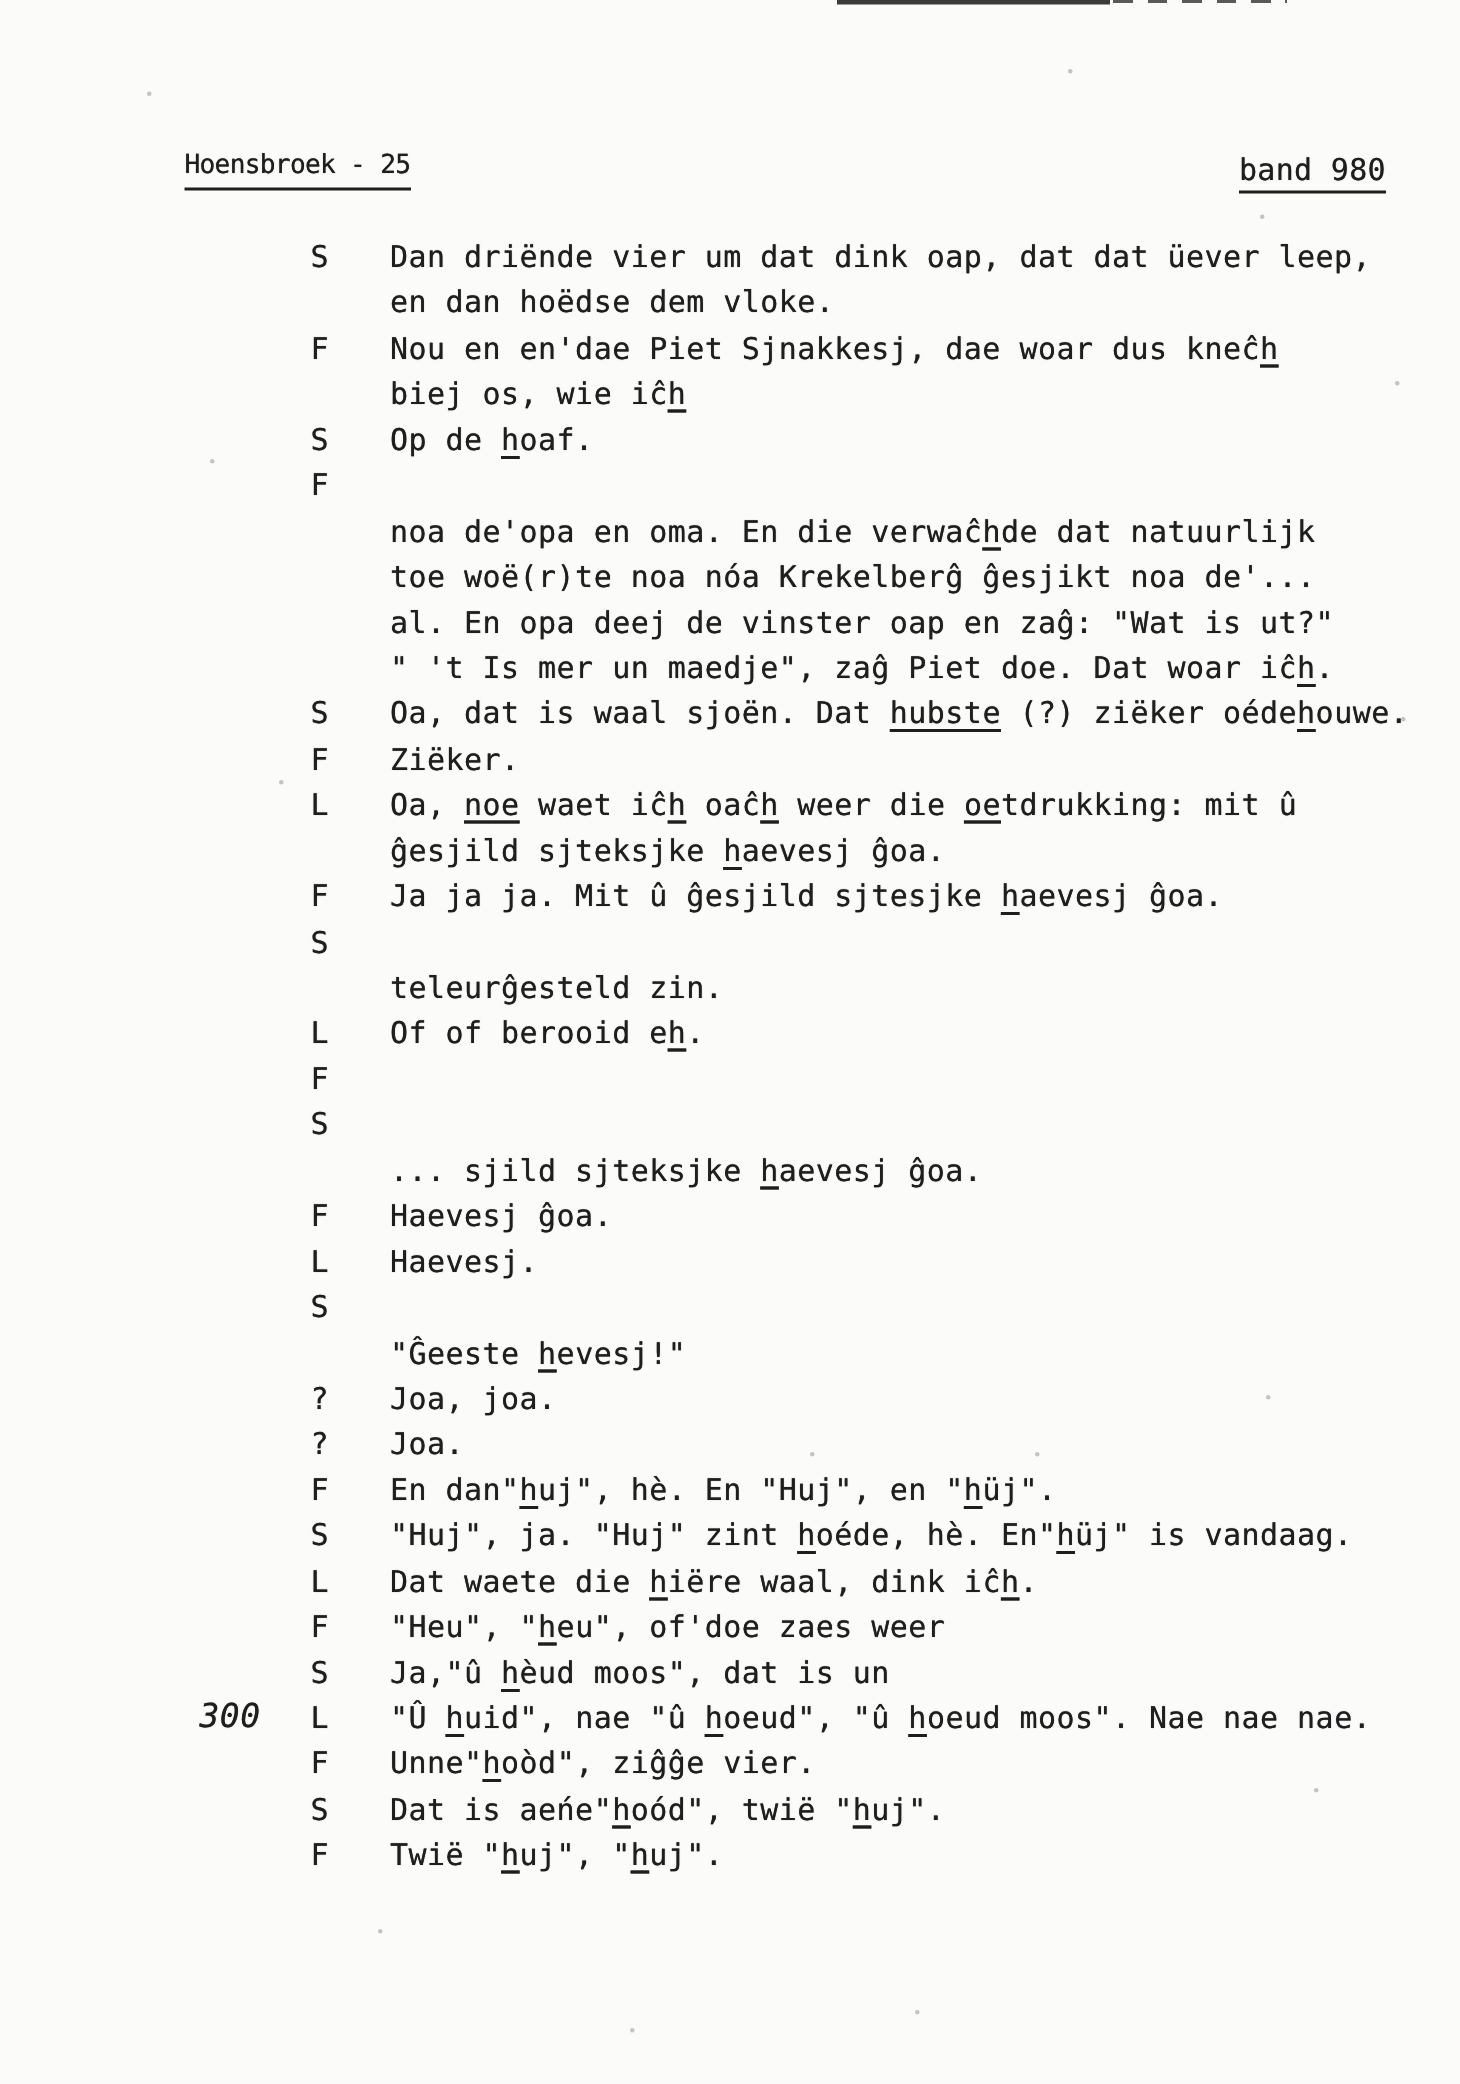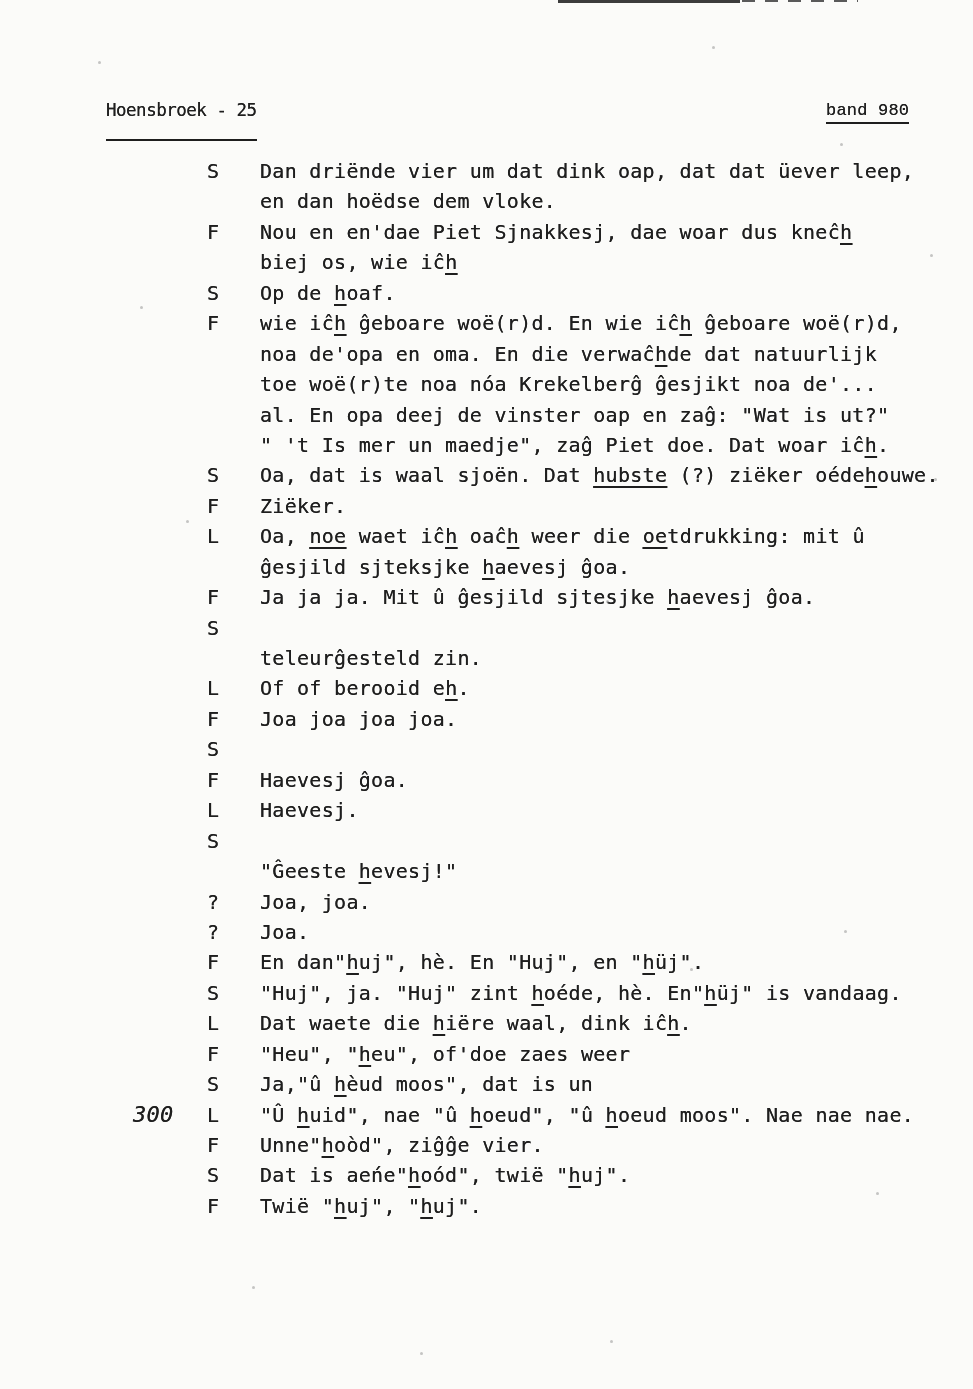--- a/index.html
+++ b/index.html
@@ -7,31 +7,30 @@
     width:973px;height:1389px;
     background:#fbfbf9;
     font-family:"DejaVu Sans Mono","Liberation Mono",monospace;
     color:#1e1e1e;
     position:relative;
     overflow:hidden;
   }
   .page{position:absolute;inset:0;}
   .ink{text-shadow:0 0 0.5px rgba(25,25,25,.85);}
   .header-left{
-    position:absolute;left:106px;top:100px;
+    position:absolute;left:123px;top:100px;
     font-size:17.5px;letter-spacing:-0.5px;
-    border-bottom:2px solid #1e1e1e;padding-bottom:19px;
+    border-bottom:2px solid #1e1e1e;padding-bottom:5px;
     white-space:pre;
   }
   .header-right{
     position:absolute;left:826px;top:101px;
-    font-size:17px;letter-spacing:0.2px;
+    font-size:20px;letter-spacing:0.2px;
     border-bottom:2px solid #1e1e1e;padding-bottom:2px;
     white-space:pre;
-    font-family:Liberation Mono, monospace;
   }
   .transcript{position:absolute;left:0;top:156px;width:973px;}
   .line{
     position:relative;height:30.45px;line-height:30.45px;
     font-size:20px;letter-spacing:0.3px;white-space:pre;
   }
   .sp{position:absolute;left:207px;}
   .mnum{position:absolute;left:133px;font-size:22px;font-style:italic;}
   .txt{position:absolute;left:260px;}
   .u{text-decoration:underline;text-underline-offset:3.5px;text-decoration-thickness:1.5px;}
@@ -52,35 +51,36 @@
   <div class="header-left ink">Hoensbroek - 25</div>
 
   <div class="header-right ink">band 980</div>
 
   <div class="transcript ink">
       <div class="line"><span class="sp">S</span><span class="txt"><span>Dan driënde vier um dat dink oap, dat dat üever leep,</span></span></div>
       <div class="line"><span class="txt"><span>en dan hoëdse dem vloke.</span></span></div>
       <div class="line"><span class="sp">F</span><span class="txt"><span>Nou en en'dae Piet Sjnakkesj, dae woar dus kneĉ</span><span class="u">h</span></span></div>
       <div class="line"><span class="txt"><span>biej os, wie iĉ</span><span class="u">h</span></span></div>
       <div class="line"><span class="sp">S</span><span class="txt"><span>Op de </span><span class="u">h</span><span>oaf.</span></span></div>
-      <div class="line"><span class="sp">F</span><span class="txt"><span>wie iĉ</span><span class="u">h</span><span> ĝeboare woë(r)d. En wie iĉ</span><span class="u">h</span><span> ĝeboare woë(r)d,</span></span></div>
+      <div class="line"><span class="sp">F</span></div>
       <div class="line"><span class="txt"><span>noa de'opa en oma. En die verwaĉ</span><span class="u">h</span><span>de dat natuurlijk</span></span></div>
       <div class="line"><span class="txt"><span>toe woë(r)te noa nóa Krekelberĝ ĝesjikt noa de'...</span></span></div>
       <div class="line"><span class="txt"><span>al. En opa deej de vinster oap en zaĝ: "Wat is ut?"</span></span></div>
       <div class="line"><span class="txt"><span>" 't Is mer un maedje", zaĝ Piet doe. Dat woar iĉ</span><span class="u">h</span><span>.</span></span></div>
       <div class="line"><span class="sp">S</span><span class="txt"><span>Oa, dat is waal sjoën. Dat </span><span class="u">hubste</span><span> (?) ziëker oéde</span><span class="u">h</span><span>ouwe.</span></span></div>
       <div class="line"><span class="sp">F</span><span class="txt"><span>Ziëker.</span></span></div>
       <div class="line"><span class="sp">L</span><span class="txt"><span>Oa, </span><span class="u">noe</span><span> waet iĉ</span><span class="u">h</span><span> oaĉ</span><span class="u">h</span><span> weer die </span><span class="u">oe</span><span>tdrukking: mit û</span></span></div>
       <div class="line"><span class="txt"><span>ĝesjild sjteksjke </span><span class="u">h</span><span>aevesj ĝoa.</span></span></div>
       <div class="line"><span class="sp">F</span><span class="txt"><span>Ja ja ja. Mit û ĝesjild sjtesjke </span><span class="u">h</span><span>aevesj ĝoa.</span></span></div>
       <div class="line"><span class="sp">S</span></div>
       <div class="line"><span class="txt"><span>teleurĝesteld zin.</span></span></div>
       <div class="line"><span class="sp">L</span><span class="txt"><span>Of of berooid e</span><span class="u">h</span><span>.</span></span></div>
-      <div class="line"><span class="sp">F</span><span class="txt"><span>Joa joa joa joa.</span></span></div>
+      <div class="line"><span class="sp">F</span></div>
       <div class="line"><span class="sp">S</span></div>
+      <div class="line"><span class="txt"><span>... sjild sjteksjke </span><span class="u">h</span><span>aevesj ĝoa.</span></span></div>
       <div class="line"><span class="sp">F</span><span class="txt"><span>Haevesj ĝoa.</span></span></div>
       <div class="line"><span class="sp">L</span><span class="txt"><span>Haevesj.</span></span></div>
       <div class="line"><span class="sp">S</span></div>
       <div class="line"><span class="txt"><span>"Ĝeeste </span><span class="u">h</span><span>evesj!"</span></span></div>
       <div class="line"><span class="sp">?</span><span class="txt"><span>Joa, joa.</span></span></div>
       <div class="line"><span class="sp">?</span><span class="txt"><span>Joa.</span></span></div>
       <div class="line"><span class="sp">F</span><span class="txt"><span>En dan"</span><span class="u">h</span><span>uj", hè. En "Huj", en "</span><span class="u">h</span><span>üj".</span></span></div>
       <div class="line"><span class="sp">S</span><span class="txt"><span>"Huj", ja. "Huj" zint </span><span class="u">h</span><span>oéde, hè. En"</span><span class="u">h</span><span>üj" is vandaag.</span></span></div>
       <div class="line"><span class="sp">L</span><span class="txt"><span>Dat waete die </span><span class="u">h</span><span>iëre waal, dink iĉ</span><span class="u">h</span><span>.</span></span></div>
       <div class="line"><span class="sp">F</span><span class="txt"><span>"Heu", "</span><span class="u">h</span><span>eu", of'doe zaes weer</span></span></div>

